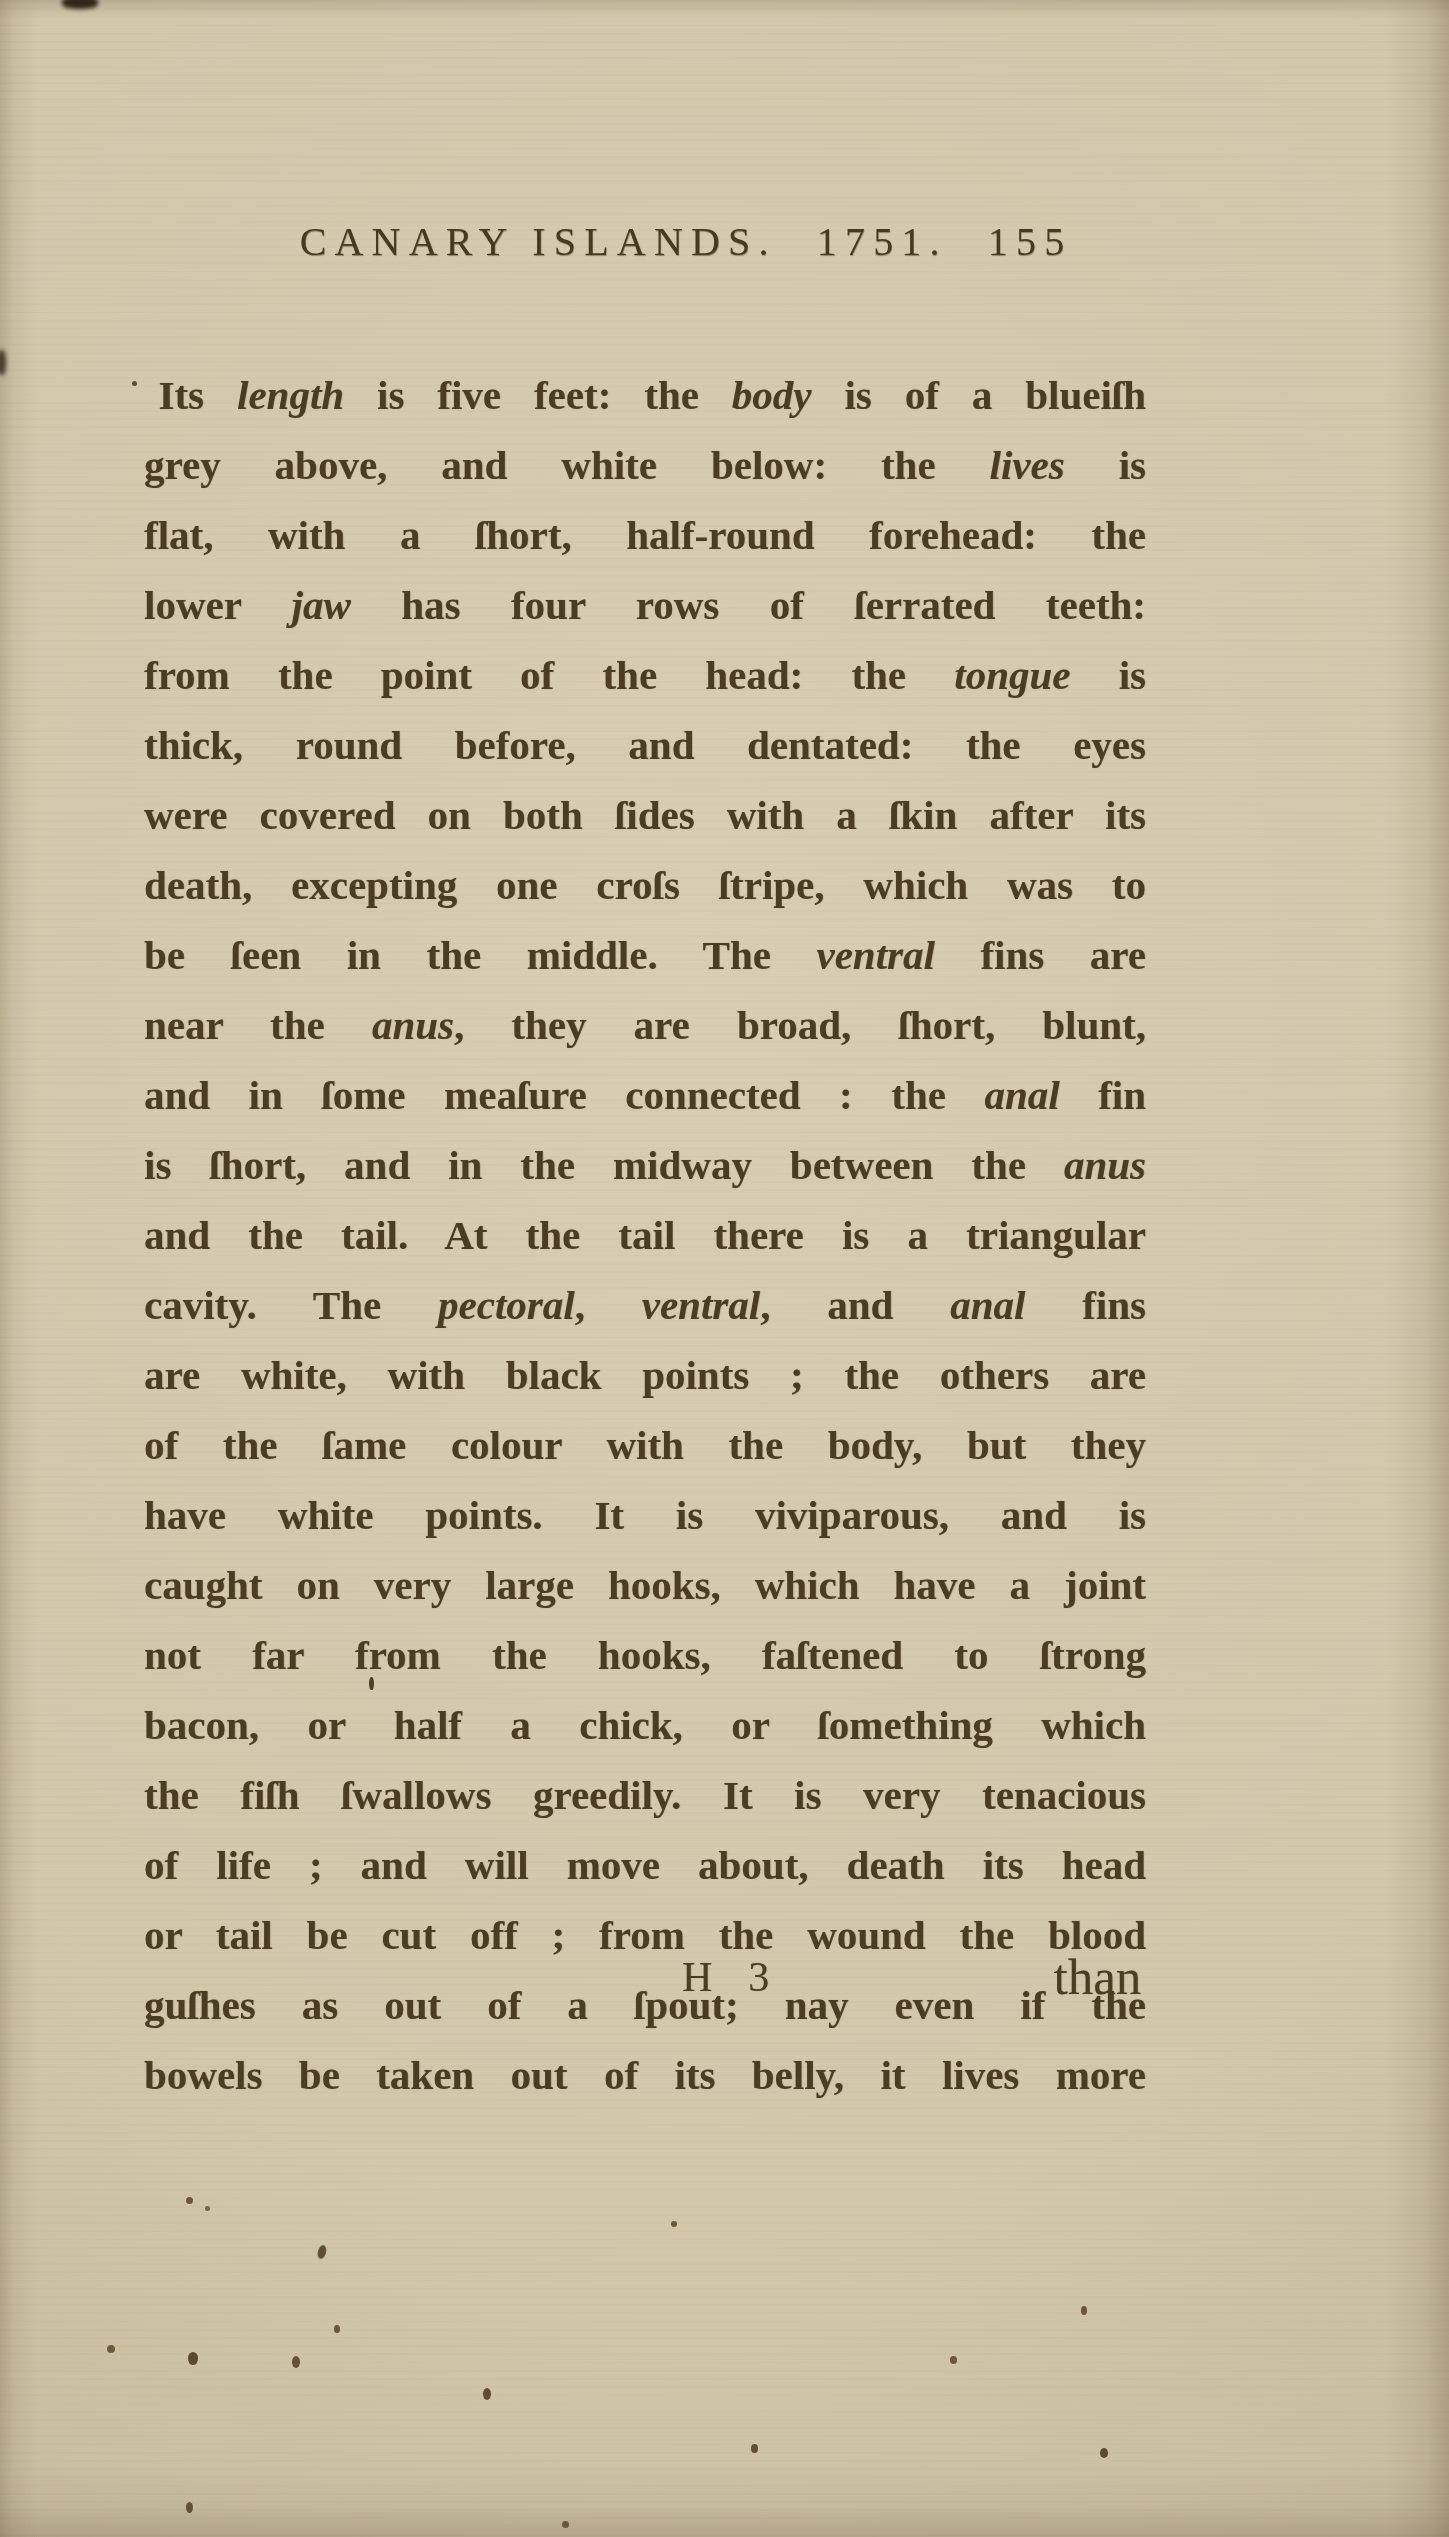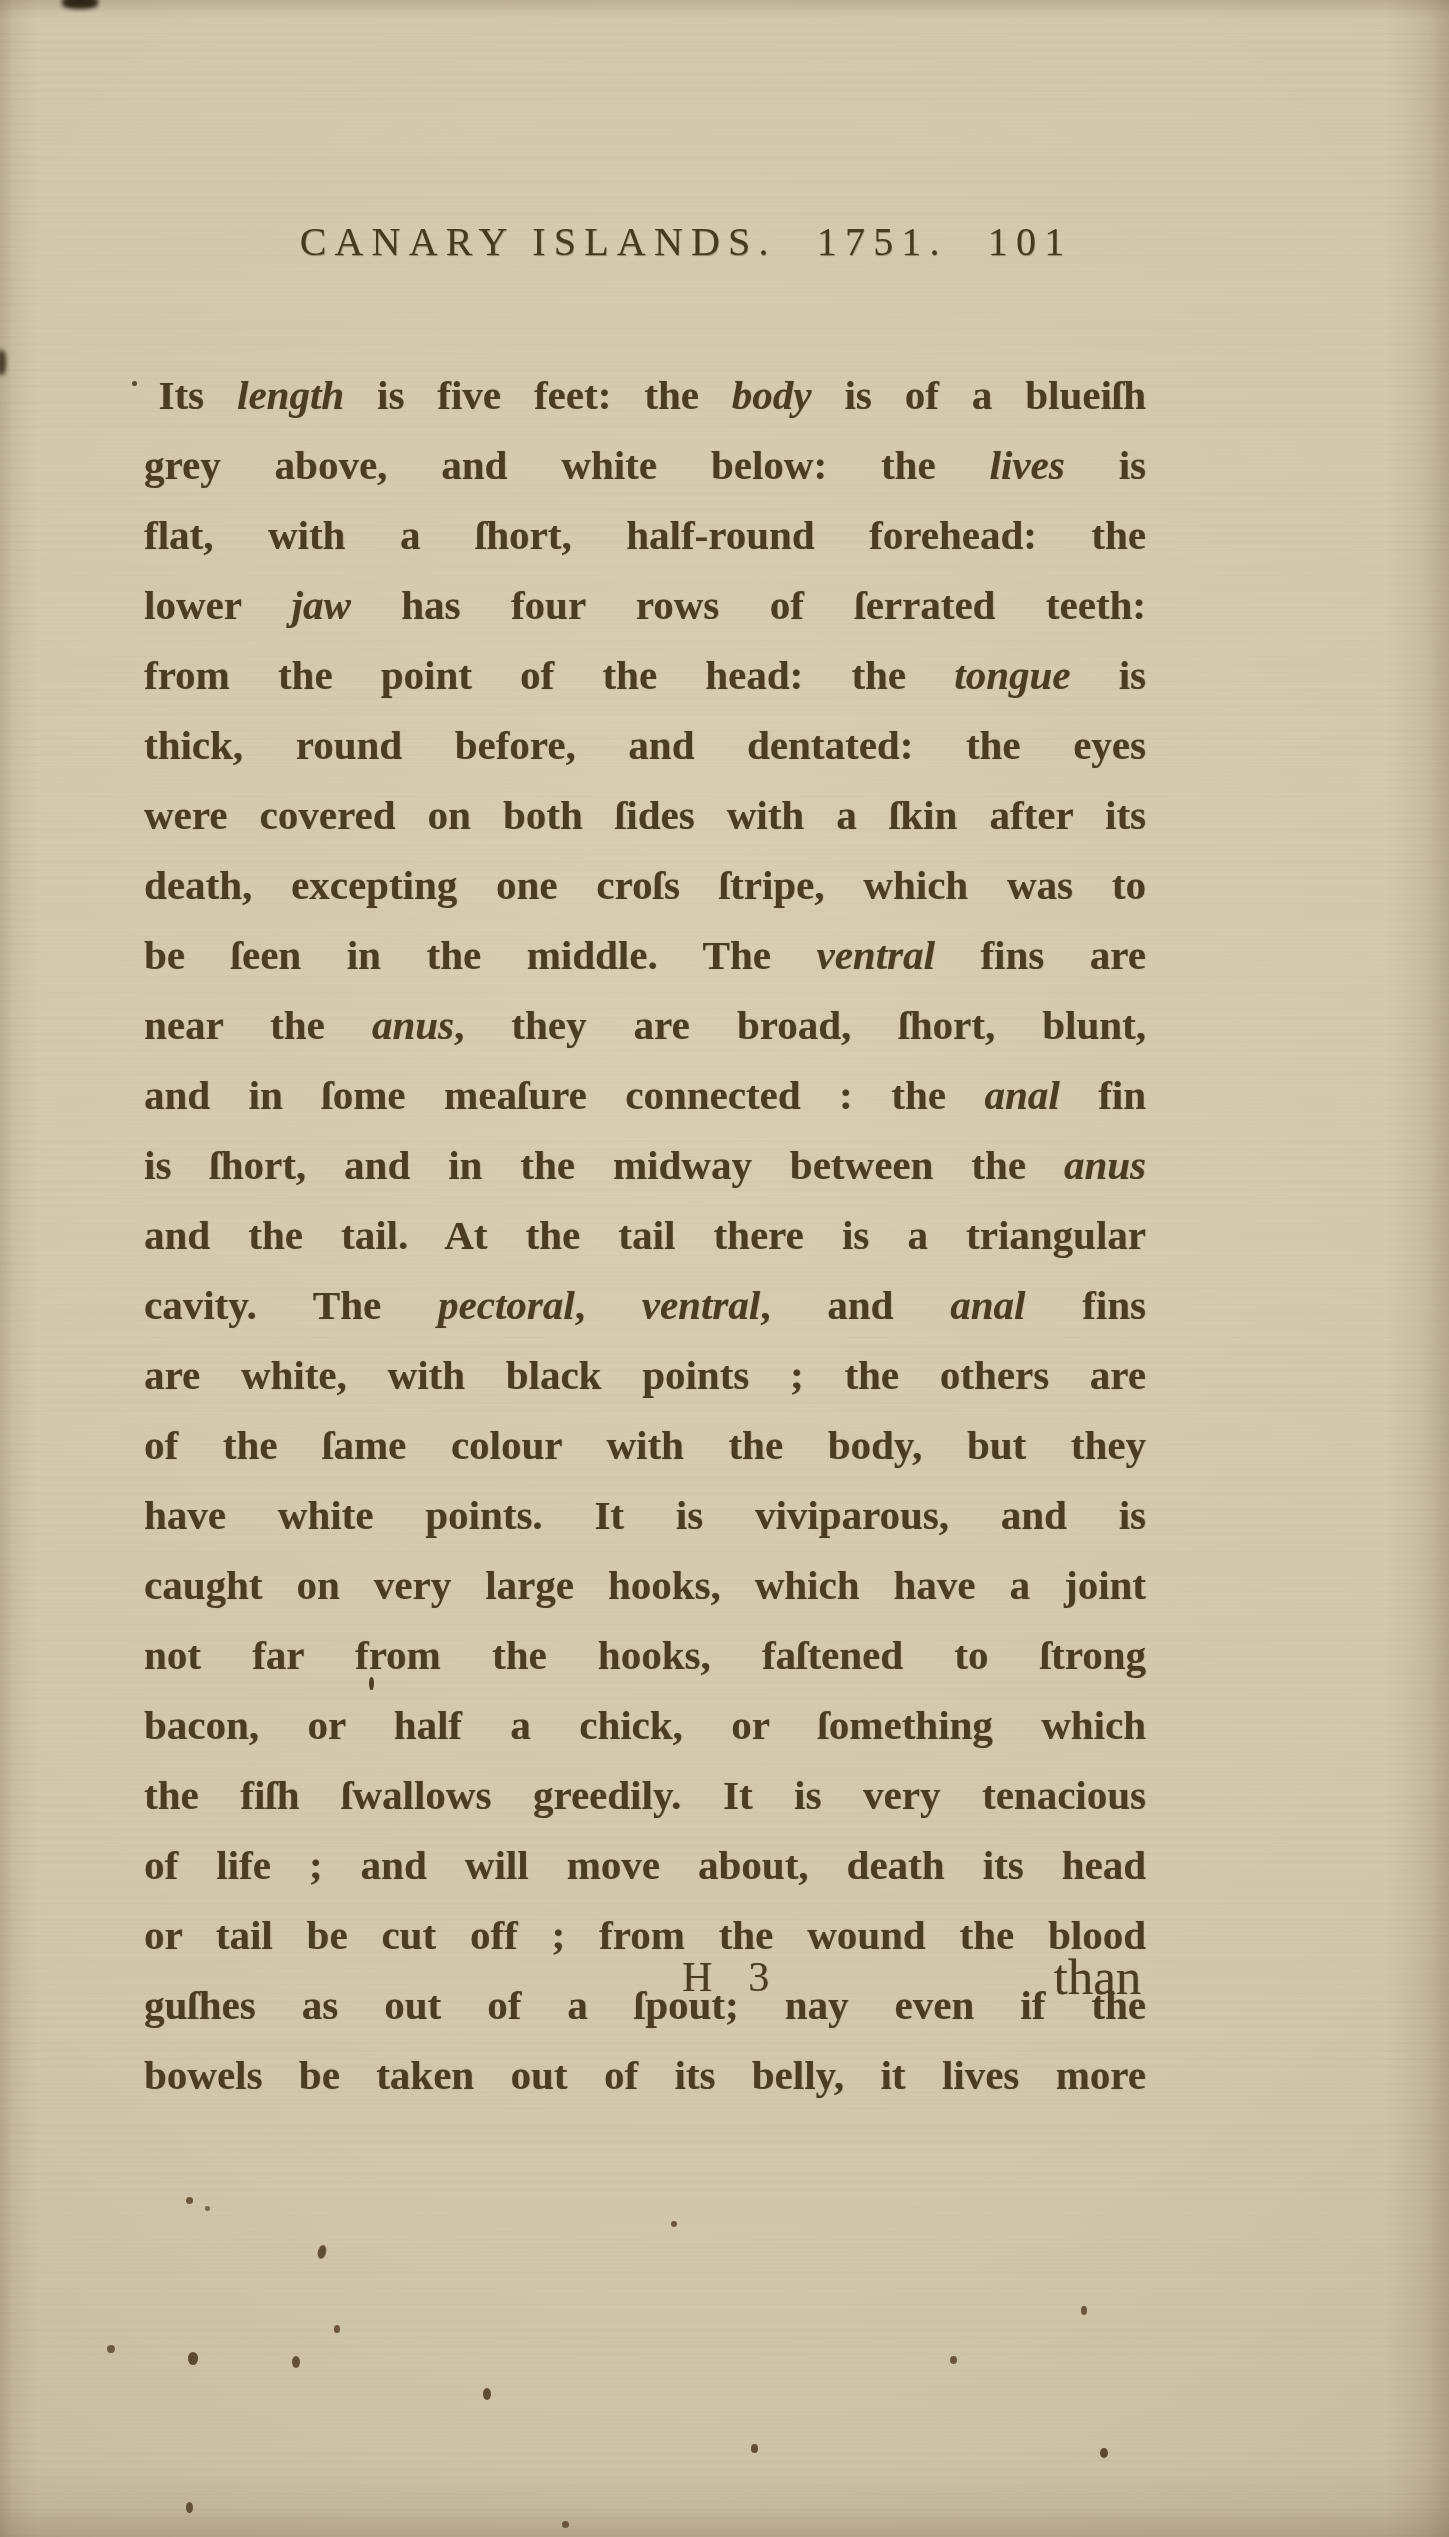--- a/index.html
+++ b/index.html
@@ -101,21 +101,21 @@
   }
 </style>
 </head>
 <body>
 
 <div class="scan">
 
   <header class="running-head">
     <span>CANARY ISLANDS.</span>
     <span>1751.</span>
-    <span>101</span>
+    <span>155</span>
   </header>
 
   <main class="textblock">
     <p class="line indent">Its <i>length</i> is five feet: the <i>body</i> is of a blueiſh</p>
     <p class="line">grey above, and white below: the <i>lives</i> is</p>
     <p class="line">flat, with a ſhort, half-round forehead: the</p>
     <p class="line">lower <i>jaw</i> has four rows of ſerrated teeth:</p>
     <p class="line">from the point of the head: the <i>tongue</i> is</p>
     <p class="line">thick, round before, and dentated: the eyes</p>
     <p class="line">were covered on both ſides with a ſkin after its</p>

